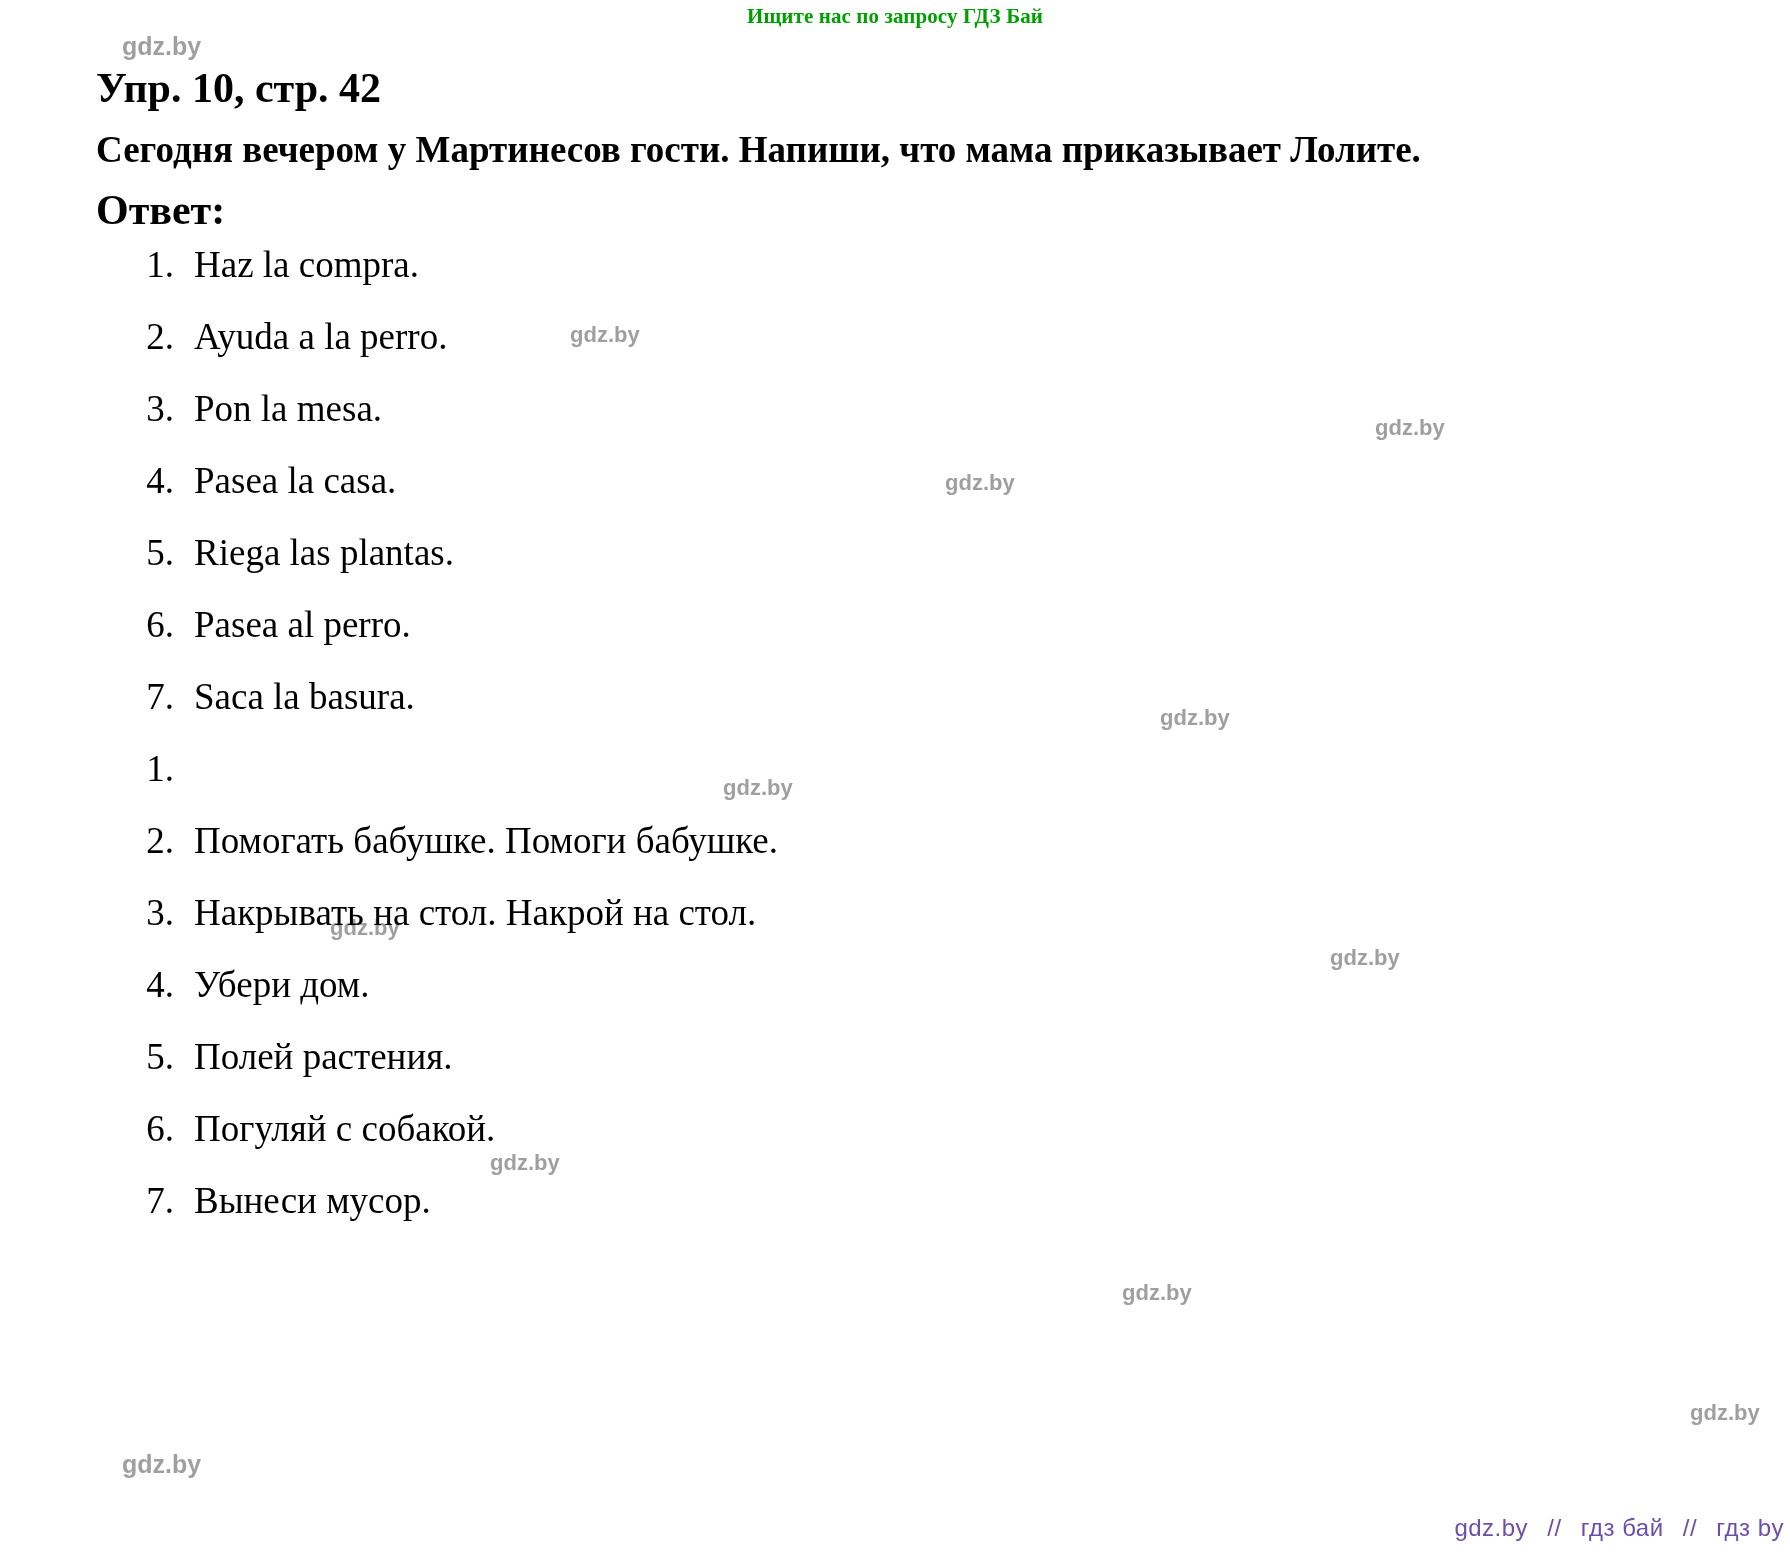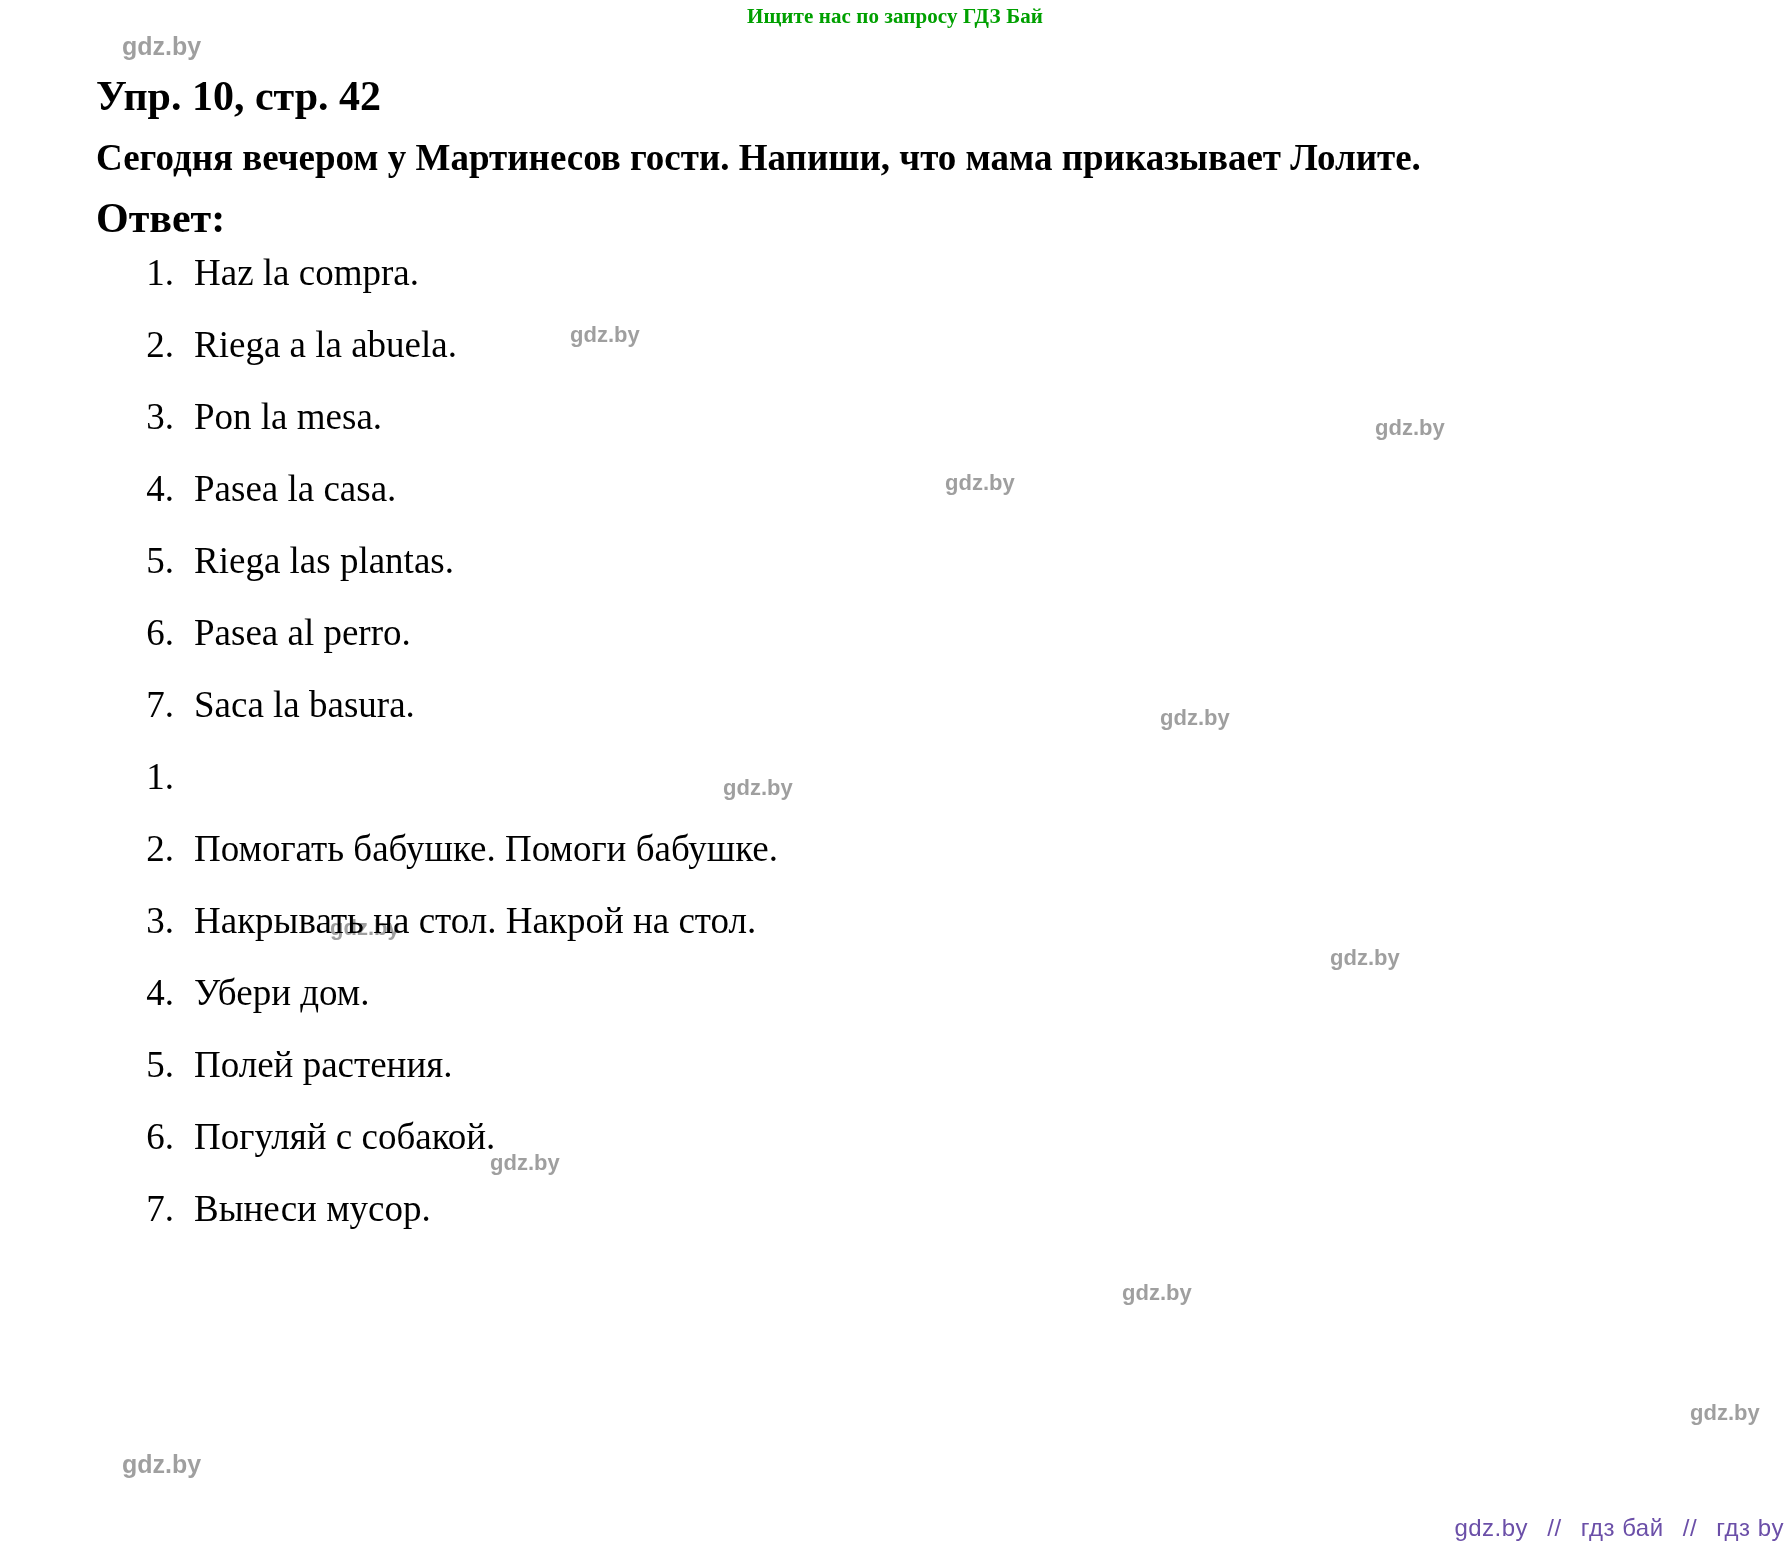--- a/index.html
+++ b/index.html
@@ -39,21 +39,21 @@
     opacity: 0.72;
     font-size: 25px;
     white-space: nowrap;
     pointer-events: none;
   }
   .wm.small { font-size: 22px; }
 
   
   .content {
     position: absolute;
-    top: 72px;
+    top: 64px;
     left: 96px;
     width: 1600px;
   }
   .task-number {
     font-size: 42px;
     font-weight: bold;
     line-height: 1.18;
     margin: 0 0 10px 0;
   }
   .task-text {
@@ -131,21 +131,21 @@
   <div class="task-number">Упр. 10, стр. 42</div>
   <div class="task-text">Сегодня вечером у Мартинесов гости. Напиши, что мама приказывает Лолите.</div>
   <div class="answer-label">Ответ:</div>
   <ol class="answer-list" id="answer-list">
       <li>
         <span class="num">1.</span>
         <span class="txt">Haz la compra.</span>
       </li>
       <li>
         <span class="num">2.</span>
-        <span class="txt">Riega a la abuela.</span>
+        <span class="txt">Ayuda a la perro.</span>
       </li>
       <li>
         <span class="num">3.</span>
         <span class="txt">Pon la mesa.</span>
       </li>
       <li>
         <span class="num">4.</span>
         <span class="txt">Pasea la casa.</span>
       </li>
       <li>

